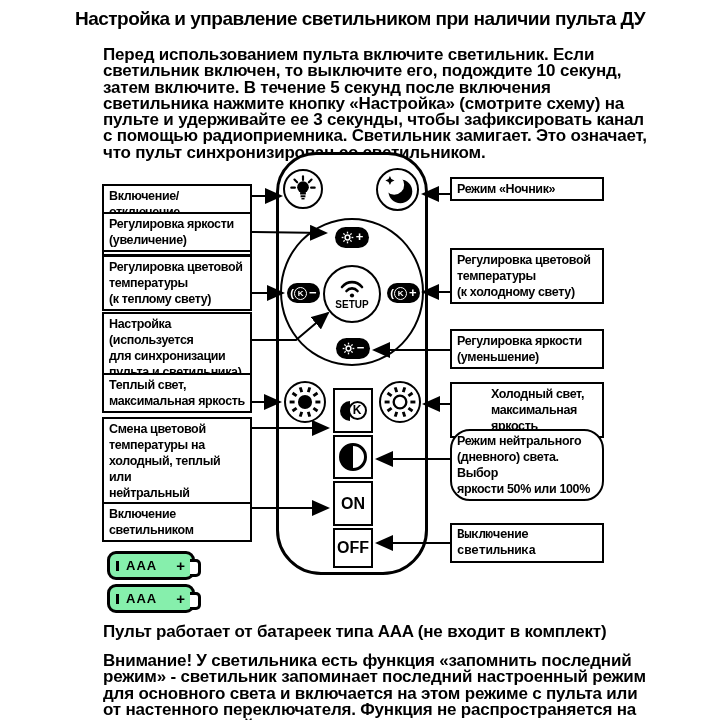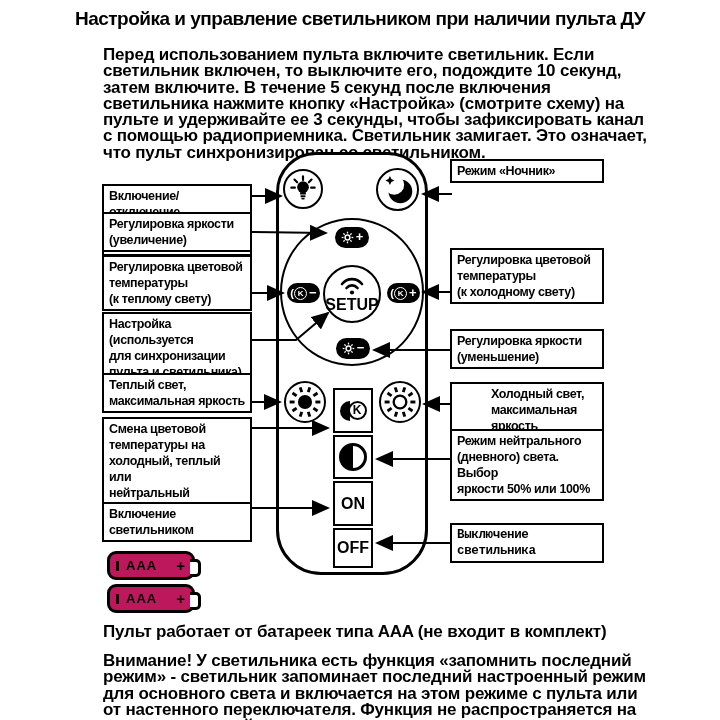--- a/index.html
+++ b/index.html
@@ -28,32 +28,32 @@
               box-sizing:border-box;display:flex;align-items:center;justify-content:center;z-index:2;}
   .pill{position:absolute;background:#000;border-radius:11px;display:flex;align-items:center;
         justify-content:center;gap:1px;color:#fff;z-index:2;box-sizing:border-box;}
   .pill .sign{font-size:13px;font-weight:bold;line-height:10px;margin:0 0 1px 1px;}
   .kc{display:inline-block;width:11px;height:11px;border:1.5px solid #fff;border-radius:50%;
       font-size:8px;line-height:11px;text-align:center;color:#fff;box-sizing:content-box;}
   .paren{font-size:11px;line-height:11px;color:#fff;margin-right:-1px;}
   .setup-circle{position:absolute;left:323px;top:265px;width:58px;height:58px;
                 border:2.5px solid #000;border-radius:50%;background:#fff;box-sizing:border-box;
                 display:flex;flex-direction:column;align-items:center;justify-content:center;z-index:2;}
-  .setup-label{font-size:16px;letter-spacing:0;margin-top:0px;}
+  .setup-label{font-size:10px;letter-spacing:0;margin-top:0px;}
   .cell{position:absolute;left:333px;width:40px;border:2px solid #000;background:#fff;
         box-sizing:border-box;display:flex;align-items:center;justify-content:center;z-index:2;
         font-size:16px;}
   .halfdisk{width:10px;height:20px;background:#000;border-radius:10px 0 0 10px;}
   .kc2{width:19px;height:19px;border:2.5px solid #000;border-radius:50%;font-size:12px;
        line-height:15px;text-align:center;box-sizing:border-box;margin-left:-2px;background:#fff;}
   .contrast{width:28px;height:28px;border:3px solid #000;border-radius:50%;box-sizing:border-box;
             background:linear-gradient(90deg,#000 0 50%,#fff 50% 100%);}
   
   .battery{position:absolute;left:107px;width:88px;height:29px;border:3px solid #000;
-           border-radius:9px;background:#be185d;box-sizing:border-box;display:flex;align-items:center;}
+           border-radius:9px;background:#86efac;box-sizing:border-box;display:flex;align-items:center;}
   .bat-term{width:3px;height:10px;background:#000;margin-left:6px;}
   .bat-label{font-size:13px;margin-left:7px;letter-spacing:1px;}
   .bat-plus{margin-left:auto;margin-right:7px;font-size:15px;}
   .bat-nub{position:absolute;right:-9px;top:5px;width:8px;height:12px;border:3px solid #000;
            border-left:none;border-radius:0 5px 5px 0;background:#fff;}
   .arrows{position:absolute;left:0;top:0;z-index:3;pointer-events:none;}
 </style>
 </head>
 <body>
 
@@ -204,29 +204,29 @@
 пульта и светильника)</div>
   <div class="lbox left" style="top:373px;">Теплый свет,
 максимальная яркость</div>
   <div class="lbox left" style="top:417px;">Смена цветовой
 температуры на
 холодный, теплый или
 нейтральный (дневной)
 свет</div>
   <div class="lbox left" style="top:502px;">Включение светильником</div>
 
-  <div class="lbox right" style="top:159px;">Режим «Ночник»</div>
+  <div class="lbox right" style="top:177px;">Режим «Ночник»</div>
   <div class="lbox right" style="top:248px;">Регулировка цветовой
 температуры
 (к холодному свету)</div>
   <div class="lbox right" style="top:329px;">Регулировка яркости
 (уменьшение)</div>
   <div class="lbox right" style="top:382px;padding-left:39px;">Холодный свет,
 максимальная яркость</div>
-  <div class="lbox right" style="top:429px;">Режим нейтрального
+  <div class="lbox right" style="top:429px;border-radius:20px;">Режим нейтрального
 (дневного) света. Выбор
 яркости 50% или 100%</div>
   <div class="lbox right" style="top:523px;font-family:Liberation Mono, monospace;">Выключение светильника</div>
 
   <svg class="arrows" width="720" height="720">
     <defs>
       <marker id="arr" markerWidth="9" markerHeight="8" refX="8" refY="4" orient="auto">
         <path d="M0,0 L9,4 L0,8 z" fill="#000"></path>
       </marker>
     </defs>

